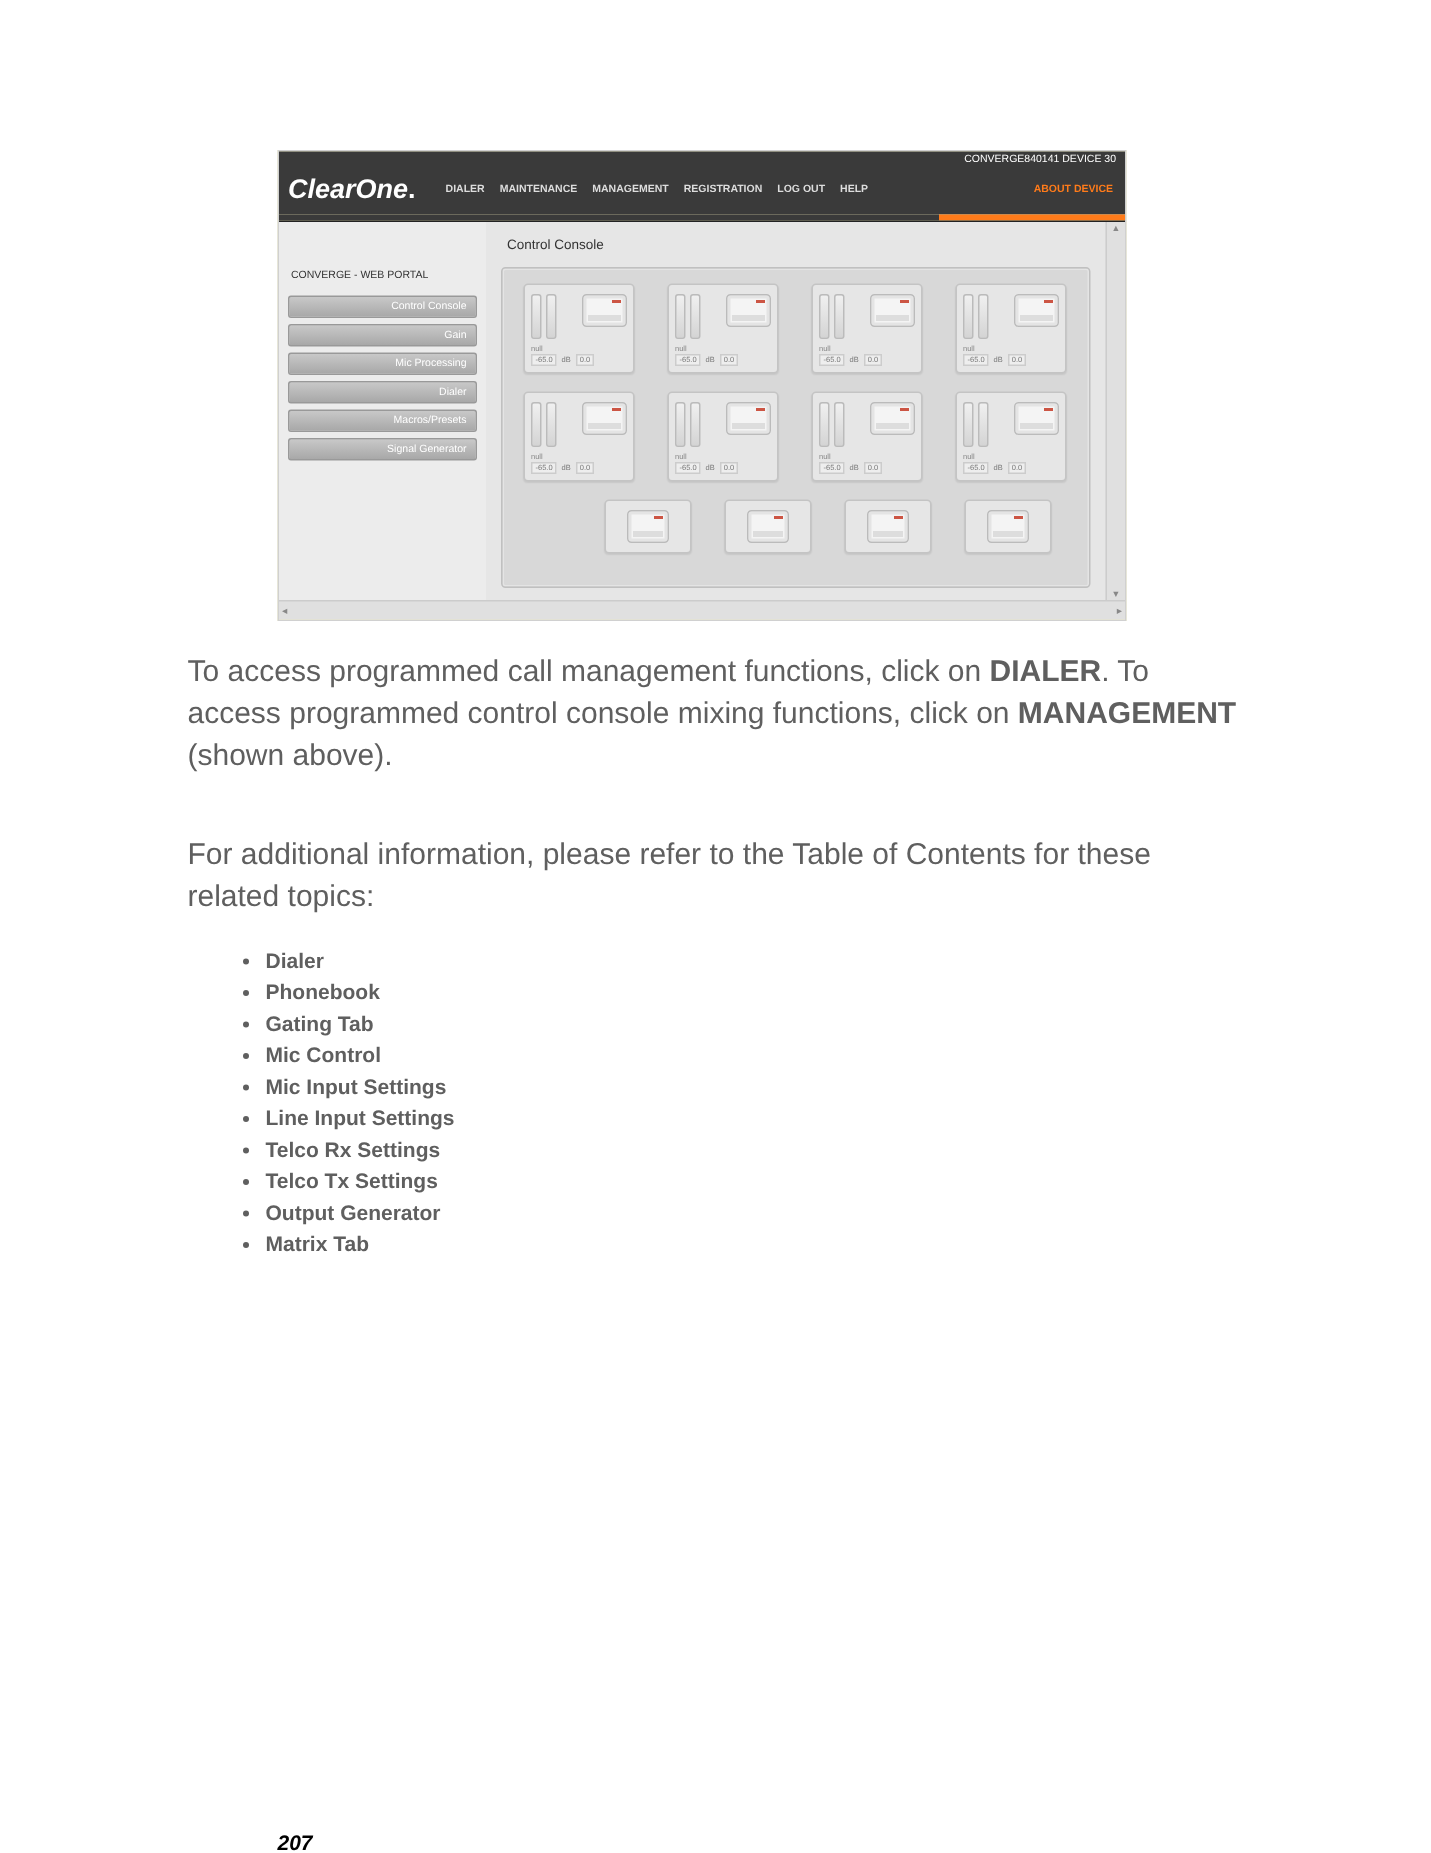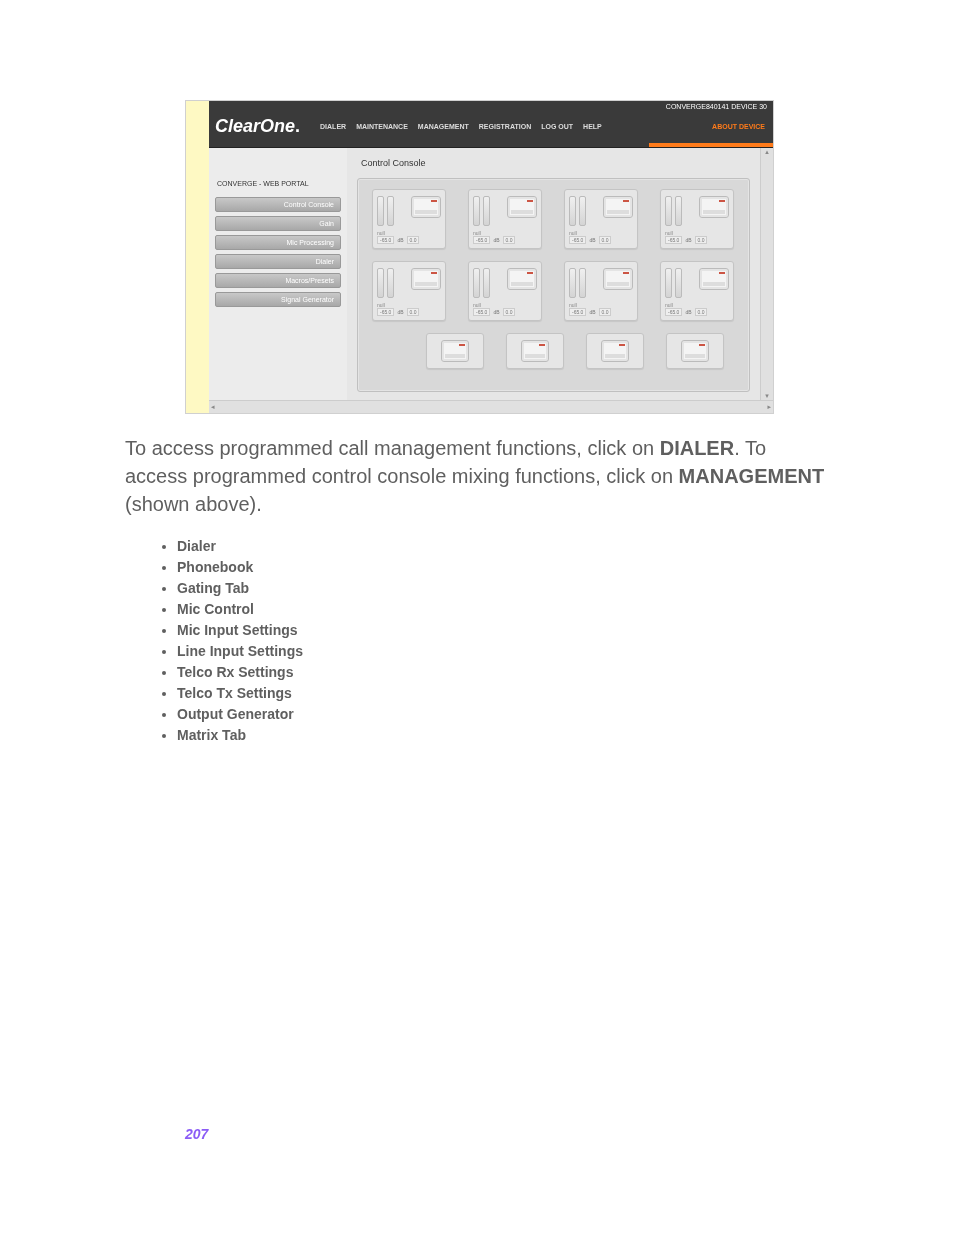--- a/index.html
+++ b/index.html
@@ -12,21 +12,20 @@
   }
   .page {
     padding: 40px 125px 40px 125px;
   }
   .screenshot-wrap {
     margin: 60px 0 20px 60px;
     width: 564px;
     border: 1px solid #d0d0d0;
     background: #fef9c3;
     position: relative;
-    padding-left: 23px;
   }
   .ss-top {
     background: #3a3a3a;
     color: #fff;
     font-size: 7px;
     text-align: right;
     padding: 2px 6px;
   }
   .ss-header {
     background: #3a3a3a;
@@ -162,21 +161,21 @@
   ul.topics li {
     color: #5f5f5f;
     font-size: 14px;
     font-weight: bold;
     line-height: 1.5;
   }
   ul.topics li::marker { color:#5f5f5f; }
   .page-num {
     font-style: italic;
     font-weight: bold;
-    color: #8b5cf6;
+    color: #000000;
     font-size: 14px;
     margin-top: 380px;
     margin-left: 60px;
   }
 </style>
 </head>
 <body>
 
 <div class="page">
 
@@ -348,20 +347,21 @@
     <div class="scroll-bottom">
         <span>◂</span>
         <span>▸</span>
       </div>
   </div>
 
   <p class="body-text">
     <span>To access programmed call management functions, click on </span><strong>DIALER</strong><span>. To access programmed control console mixing functions, click on </span><strong>MANAGEMENT</strong><span> (shown above).</span>
   </p>
 
+  <p class="body-text" style="margin-top:38px;">For additional information, please refer to the Table of Contents for these related topics:</p>
 
   <ul class="topics">
     <li>Dialer</li>
     <li>Phonebook</li>
     <li>Gating Tab</li>
     <li>Mic Control</li>
     <li>Mic Input Settings</li>
     <li>Line Input Settings</li>
     <li>Telco Rx Settings</li>
     <li>Telco Tx Settings</li>

